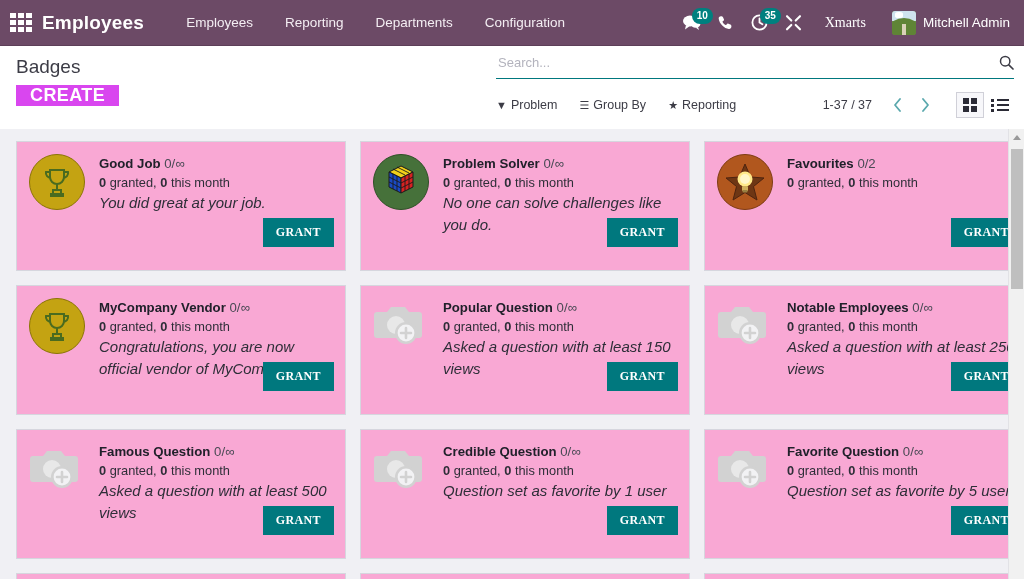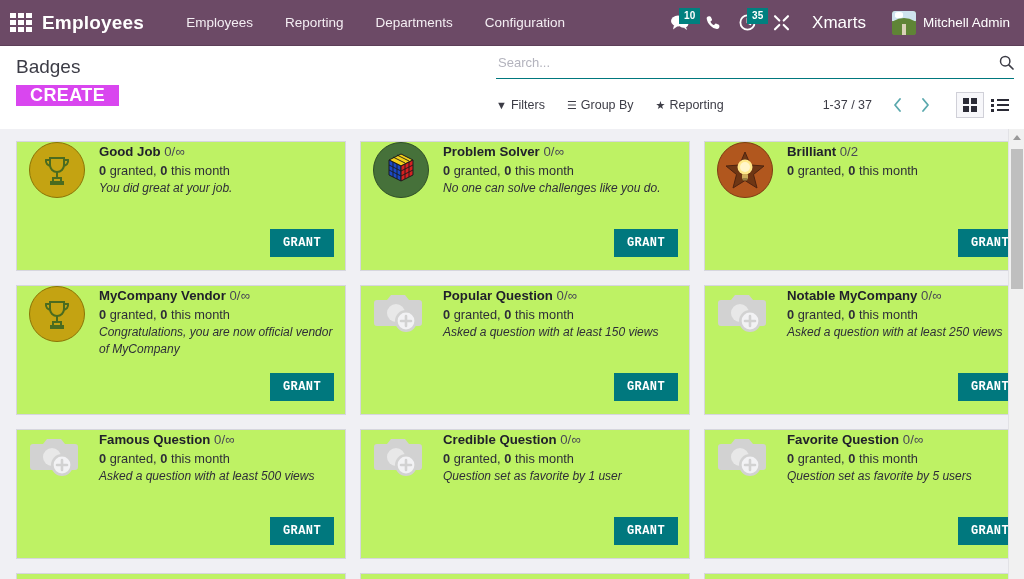--- a/index.html
+++ b/index.html
@@ -58,29 +58,30 @@
   .nav-icon svg { display: block; }
   .nav-badge {
     position: absolute;
     top: 8px; left: 17px;
     background: #00807f;
     color: #ffffff;
     font-size: 10px;
     font-weight: bold;
     line-height: 1;
     padding: 3px 5px 3px 5px;
-    border-radius: 0;
+    border-radius: 8px;
     min-width: 18px;
     text-align: center;
   }
   .nav-text {
-    font-size: 17px;
+    font-size: 14px;
     padding: 0 14px;
     white-space: nowrap;
     cursor: pointer;
+    font-family: Liberation Serif, serif;
   }
   .avatar {
     width: 24px; height: 24px;
     border-radius: 3px;
     margin-left: 12px; margin-right: 7px;
     overflow: hidden;
     background: #6e8a4a;
     position: relative;
     flex: none;
   }
@@ -186,25 +187,25 @@
     background: #f0f0f4;
     overflow: hidden;
   }
   .kanban-grid {
     display: grid;
     grid-template-columns: repeat(3, 330px);
     gap: 14px 14px;
     padding: 12px 0 0 16px;
   }
   .badge-card {
-    background: #bef264;
+    background: #f9a8d4;
     border: 1px solid #d6d6de;
     height: 130px;
     position: relative;
-    padding: 0 12px 0 12px;
+    padding: 12px 12px 0 12px;
     display: flex;
     cursor: pointer;
   }
   .badge-img {
     width: 56px; height: 56px;
     flex: none;
     margin-right: 14px;
     position: relative;
   }
   .badge-body { flex: 1; min-width: 0; padding-top: 1px; }
@@ -213,37 +214,37 @@
     line-height: 1.35;
   }
   .badge-title b { font-weight: bold; }
   .badge-title .limit { font-weight: normal; color: #4a4a55; }
   .badge-stats {
     font-size: 12.8px; color: #2e2e38;
     line-height: 1.5;
   }
   .badge-stats b { font-weight: bold; }
   .badge-desc {
-    font-size: 12px;
+    font-size: 15px;
     font-style: italic;
     color: #2e2e38;
     line-height: 1.45;
   }
   .btn-grant {
     position: absolute;
-    right: 11px; bottom: 13px;
+    right: 11px; bottom: 23px;
     background: #00787e;
     color: #ffffff;
     border: none;
     font-size: 12px;
     font-weight: bold;
     letter-spacing: .4px;
     padding: 7px 13px;
     cursor: pointer;
-    font-family: Liberation Mono, monospace;
+    font-family: Liberation Serif, serif;
   }
 
   
   .ico-circle {
     width: 56px; height: 56px;
     border-radius: 50%;
     display: flex; align-items: center; justify-content: center;
     overflow: hidden;
   }
   .ico-circle.trophy { background: #c4a312; border: 1px solid #8a7406; }
@@ -359,21 +360,21 @@
         <svg width="15" height="15" viewBox="0 0 15 15" aria-hidden="true">
           <circle cx="6.2" cy="6.2" r="4.7" fill="none" stroke="#3c3c46" stroke-width="1.5"></circle>
           <path d="M9.8 9.8 L14 14" stroke="#3c3c46" stroke-width="1.7" stroke-linecap="round"></path>
         </svg>
       </span>
     </div>
 
     <div class="cp-tools">
       <div class="tool">
         <span class="glyph">▼</span>
-        <span>Filters</span>
+        <span>Problem</span>
       </div>
       <div class="tool">
         <span class="glyph">☰</span>
         <span>Group By</span>
       </div>
       <div class="tool">
         <span class="glyph">★</span>
         <span>Reporting</span>
       </div>
 
@@ -487,21 +488,21 @@
             <path d="M23 5 L28.5 18 L42 19 L31.5 27.5 L35 41 L23 33.5 L11 41 L14.5 27.5 L4 19 L17.5 18 Z" fill="#6e3614" stroke="#4e2410" stroke-width="1"></path>
             <circle cx="23" cy="20" r="7.5" fill="#ffe98a"></circle>
             <circle cx="23" cy="20" r="5" fill="#fff6c9"></circle>
             <rect x="20" y="27" width="6" height="5" rx="1" fill="#cfae5a"></rect>
             <rect x="20.5" y="31" width="5" height="2.6" rx="1" fill="#9a8142"></rect>
           </svg>
         </div>
       </div>
       <div class="badge-body">
         <div class="badge-title">
-          <b>Brilliant</b>
+          <b>Favourites</b>
           <span class="limit">0/2</span>
         </div>
         <div class="badge-stats">
           <b>0</b><span> granted, </span><b>0</b><span> this month</span>
         </div>
       </div>
       <button class="btn-grant">GRANT</button>
     </div>
 
     <div class="badge-card">
@@ -562,21 +563,21 @@
             <path d="M4 14 h10 l4-5 h14 l4 5 h10 a3 3 0 0 1 3 3 v20 a3 3 0 0 1-3 3 H4 a3 3 0 0 1-3-3 V17 a3 3 0 0 1 3-3 z" fill="#d2d2d2"></path>
             <circle cx="23" cy="27" r="9" fill="#e8e8e8"></circle>
             <circle cx="33" cy="35" r="11" fill="#d2d2d2"></circle>
             <circle cx="33" cy="35" r="8.4" fill="#f2f2f4"></circle>
             <path d="M33 30 v10 M28 35 h10" stroke="#d2d2d2" stroke-width="2.6" stroke-linecap="round"></path>
           </svg>
         </div>
       </div>
       <div class="badge-body">
         <div class="badge-title">
-          <b>Notable MyCompany</b>
+          <b>Notable Employees</b>
           <span class="limit">0/∞</span>
         </div>
         <div class="badge-stats">
           <b>0</b><span> granted, </span><b>0</b><span> this month</span>
         </div>
         <div class="badge-desc">Asked a question with at least 250 views</div>
       </div>
       <button class="btn-grant">GRANT</button>
     </div>
 

